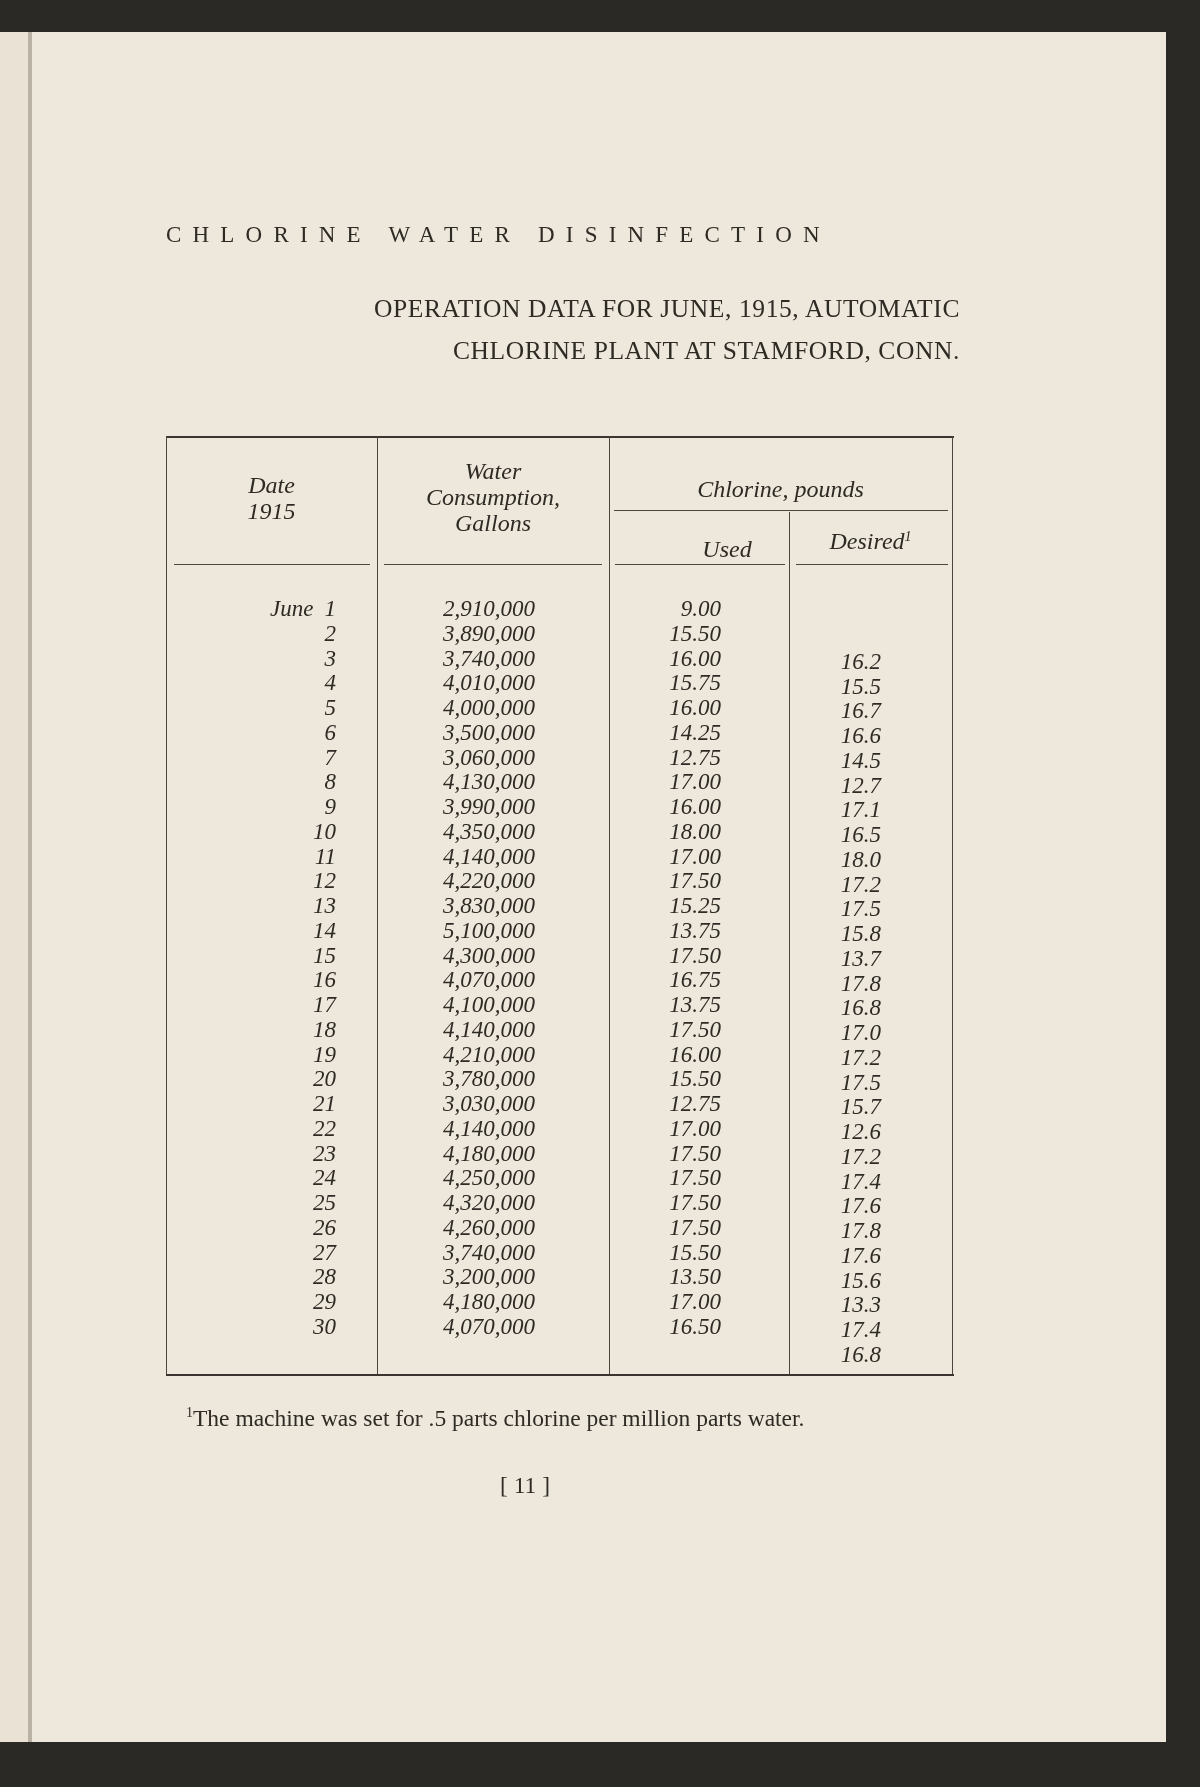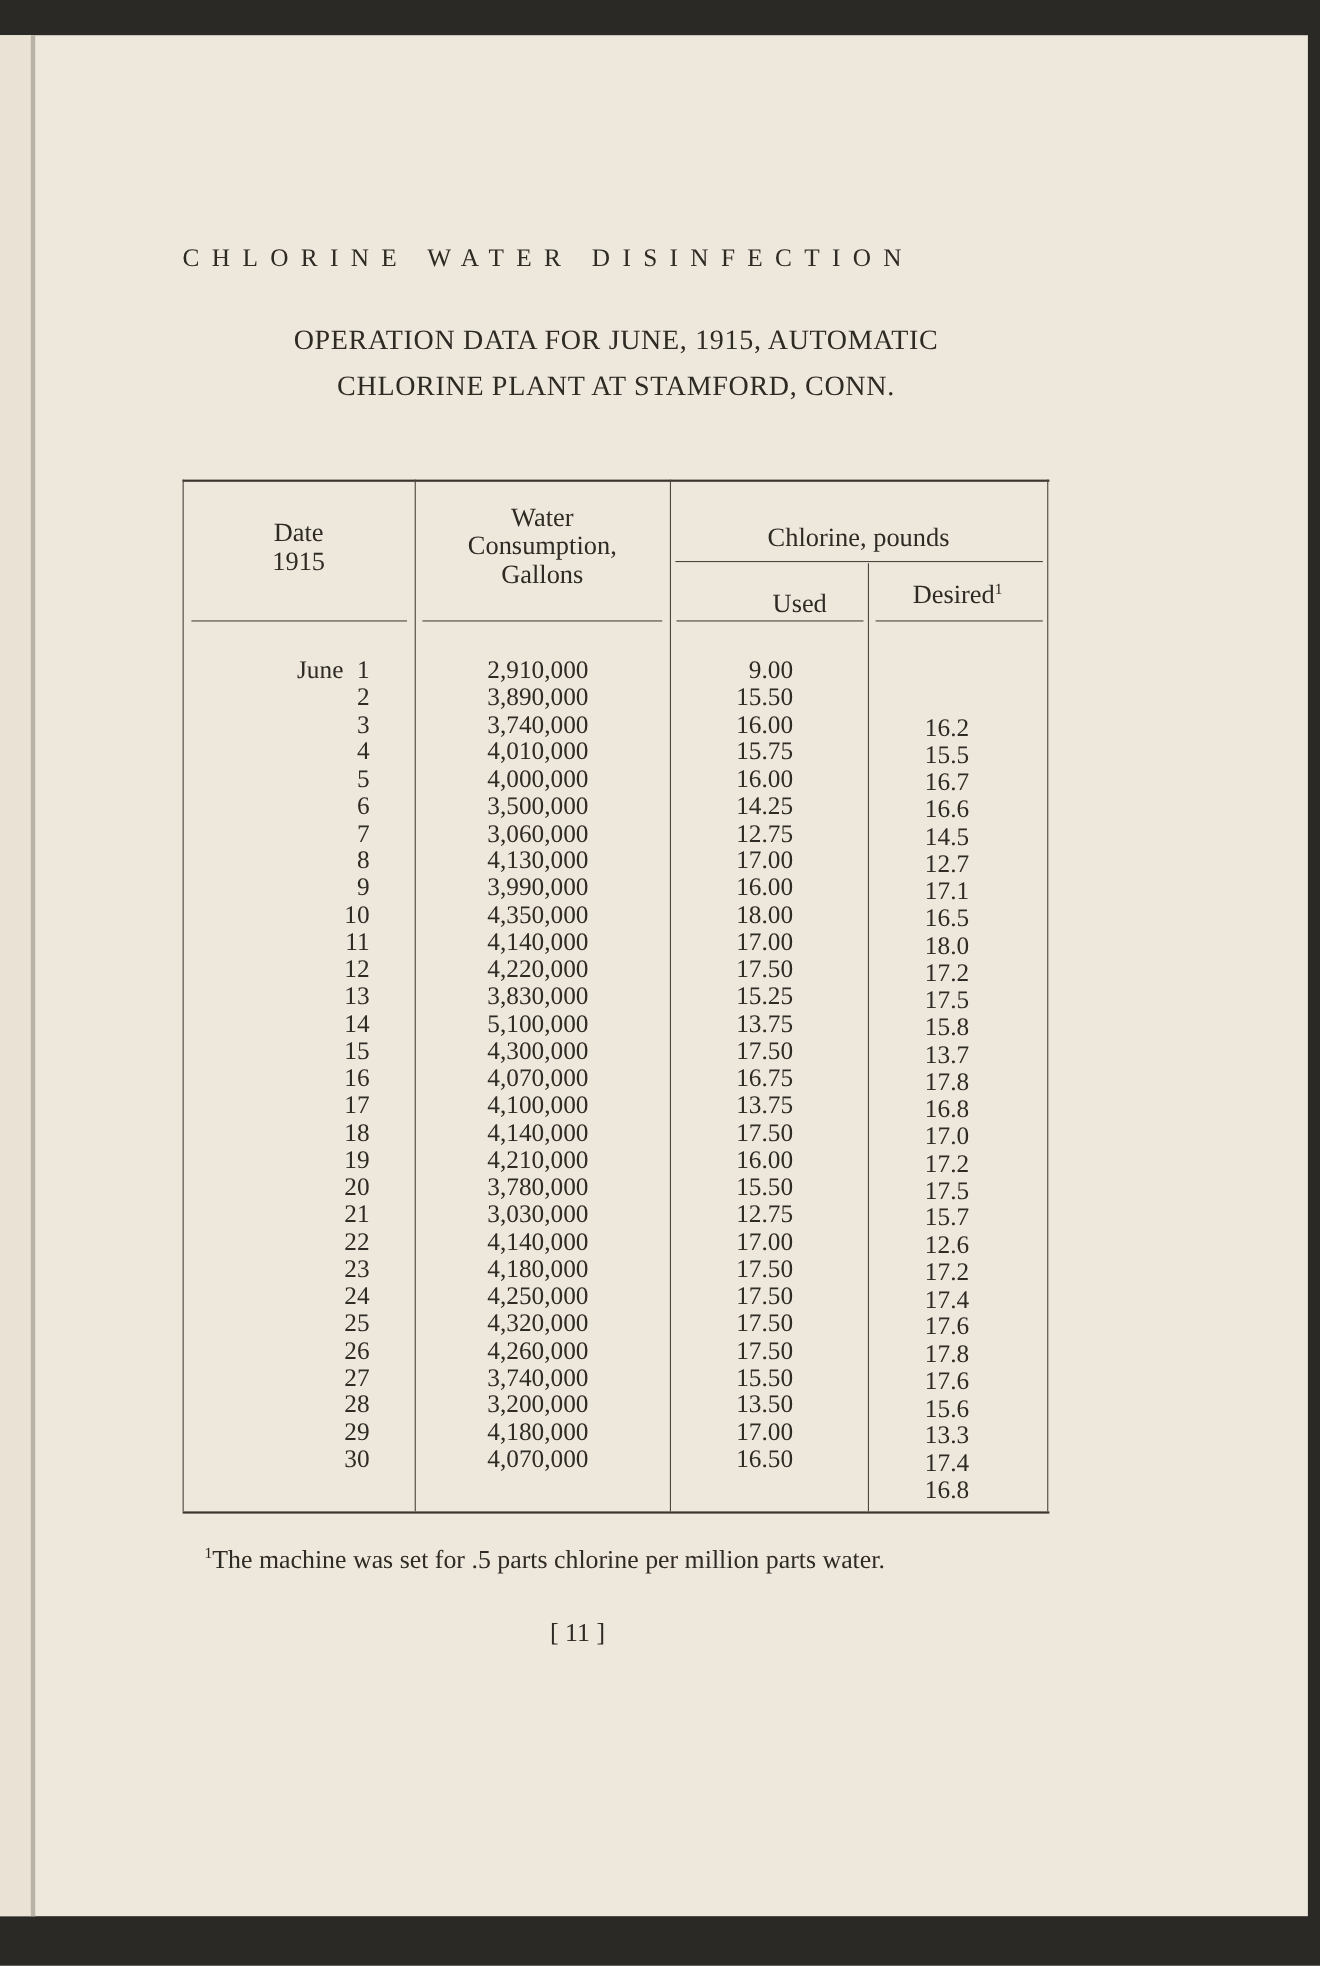--- a/index.html
+++ b/index.html
@@ -9,50 +9,49 @@
       position: relative;
       overflow: hidden;
       font-family: "Liberation Serif", "DejaVu Serif", serif;
       color: #2e2a24;
     }
     .page {
       position: absolute;
       left: 0; top: 32px;
       width: 1166px; height: 1710px;
       background: #eee8dc;
-      padding-left: 23px;
     }
     .gutter {
       position: absolute;
       left: 0; top: 0;
       width: 28px; height: 100%;
       background: #e9e2d5;
       border-right: 4px solid #b9b2a5;
     }
     .running-head {
       position: absolute;
       left: 166px; top: 190px;
       width: 792px;
       font-size: 23px;
       letter-spacing: 11.2px;
       white-space: nowrap;
     }
     .title {
       position: absolute;
       left: 160px; top: 256px;
       width: 800px;
-      text-align: center;
+      text-align: right;
       font-size: 25.5px;
       line-height: 42px;
       letter-spacing: 0.6px;
     }
     .table-wrap {
       position: absolute;
       left: 166px; top: 404px;
-      width: 788px; height: 940px;
+      width: 788px; height: 940px; font-style: italic;
     }
     .rule-top { position:absolute; left:0; top:0; width:788px; height:0; border-top:2px solid #3a352e; }
     .rule-bottom { position:absolute; left:0; top:938px; width:788px; height:0; border-top:2px solid #3a352e; }
     .vline { position:absolute; width:0; border-left:1.5px solid #4a453e; }
     .hline { position:absolute; height:0; border-top:1.5px solid #4a453e; }
     .hdr { position:absolute; text-align:center; font-size:24px; line-height:26px; }
     .sup { font-size: 14px; vertical-align: top; position: relative; top: -4px; }
     .rows { position:absolute; left:0; top:161px; width:788px; }
     .row { position:relative; height:24.75px; font-size:23px; line-height:24.75px; }
     .cell { position:absolute; top:0; text-align:right; white-space:nowrap; }

